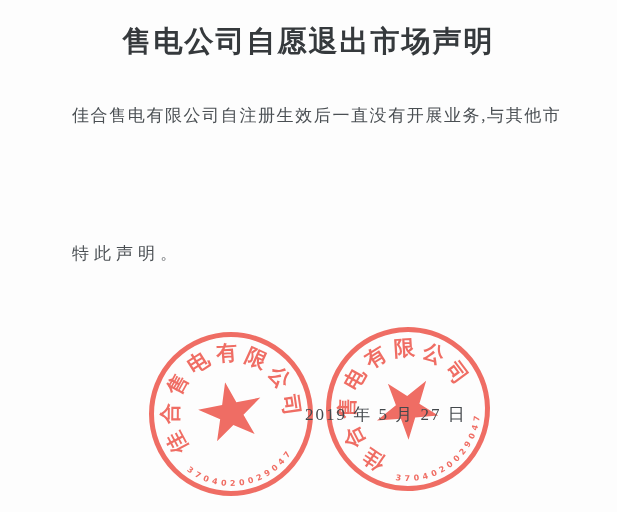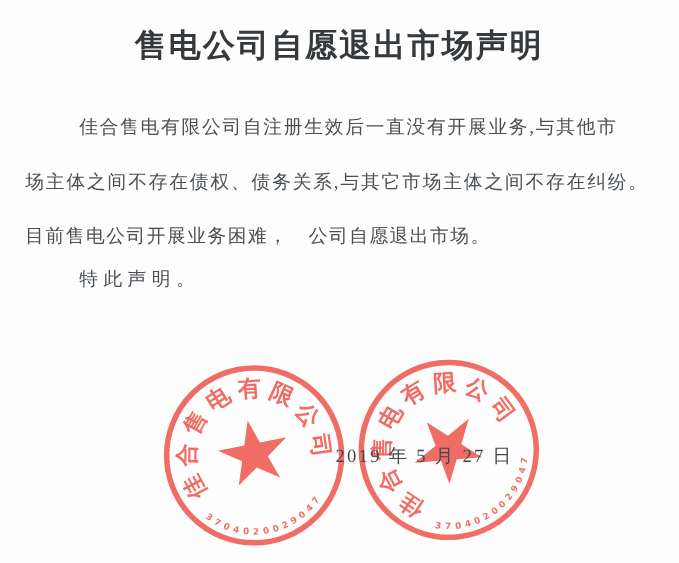--- a/index.html
+++ b/index.html
@@ -116,23 +116,21 @@
 </style>
 </head>
 <body>
 
 <div class="page">
 
   <h1 class="doc-title">售电公司自愿退出市场声明</h1>
 
   <div class="body-line line-1">佳合售电有限公司自注册生效后一直没有开展业务,与其他市</div>
 
-  <div class="body-line line-2">场主体之间不存在债权、债务关系,与其它市场主体之间不存在纠纷。</div>
 
-  <div class="body-line line-3">目前售电公司开展业务困难，　公司自愿退出市场。</div>
 
   <div class="body-line line-4">特此声明。</div>
 
 
   <div class="signature-date">2019 年 5 月 27 日</div>
 
   <div id="seal-container">
       <div class="seal" style="--ink: #ee5a4f; left: 149px; top: 332px; transform: rotate(0deg);">
         <div class="seal-ring"></div>
         <div class="seal-star"></div>

